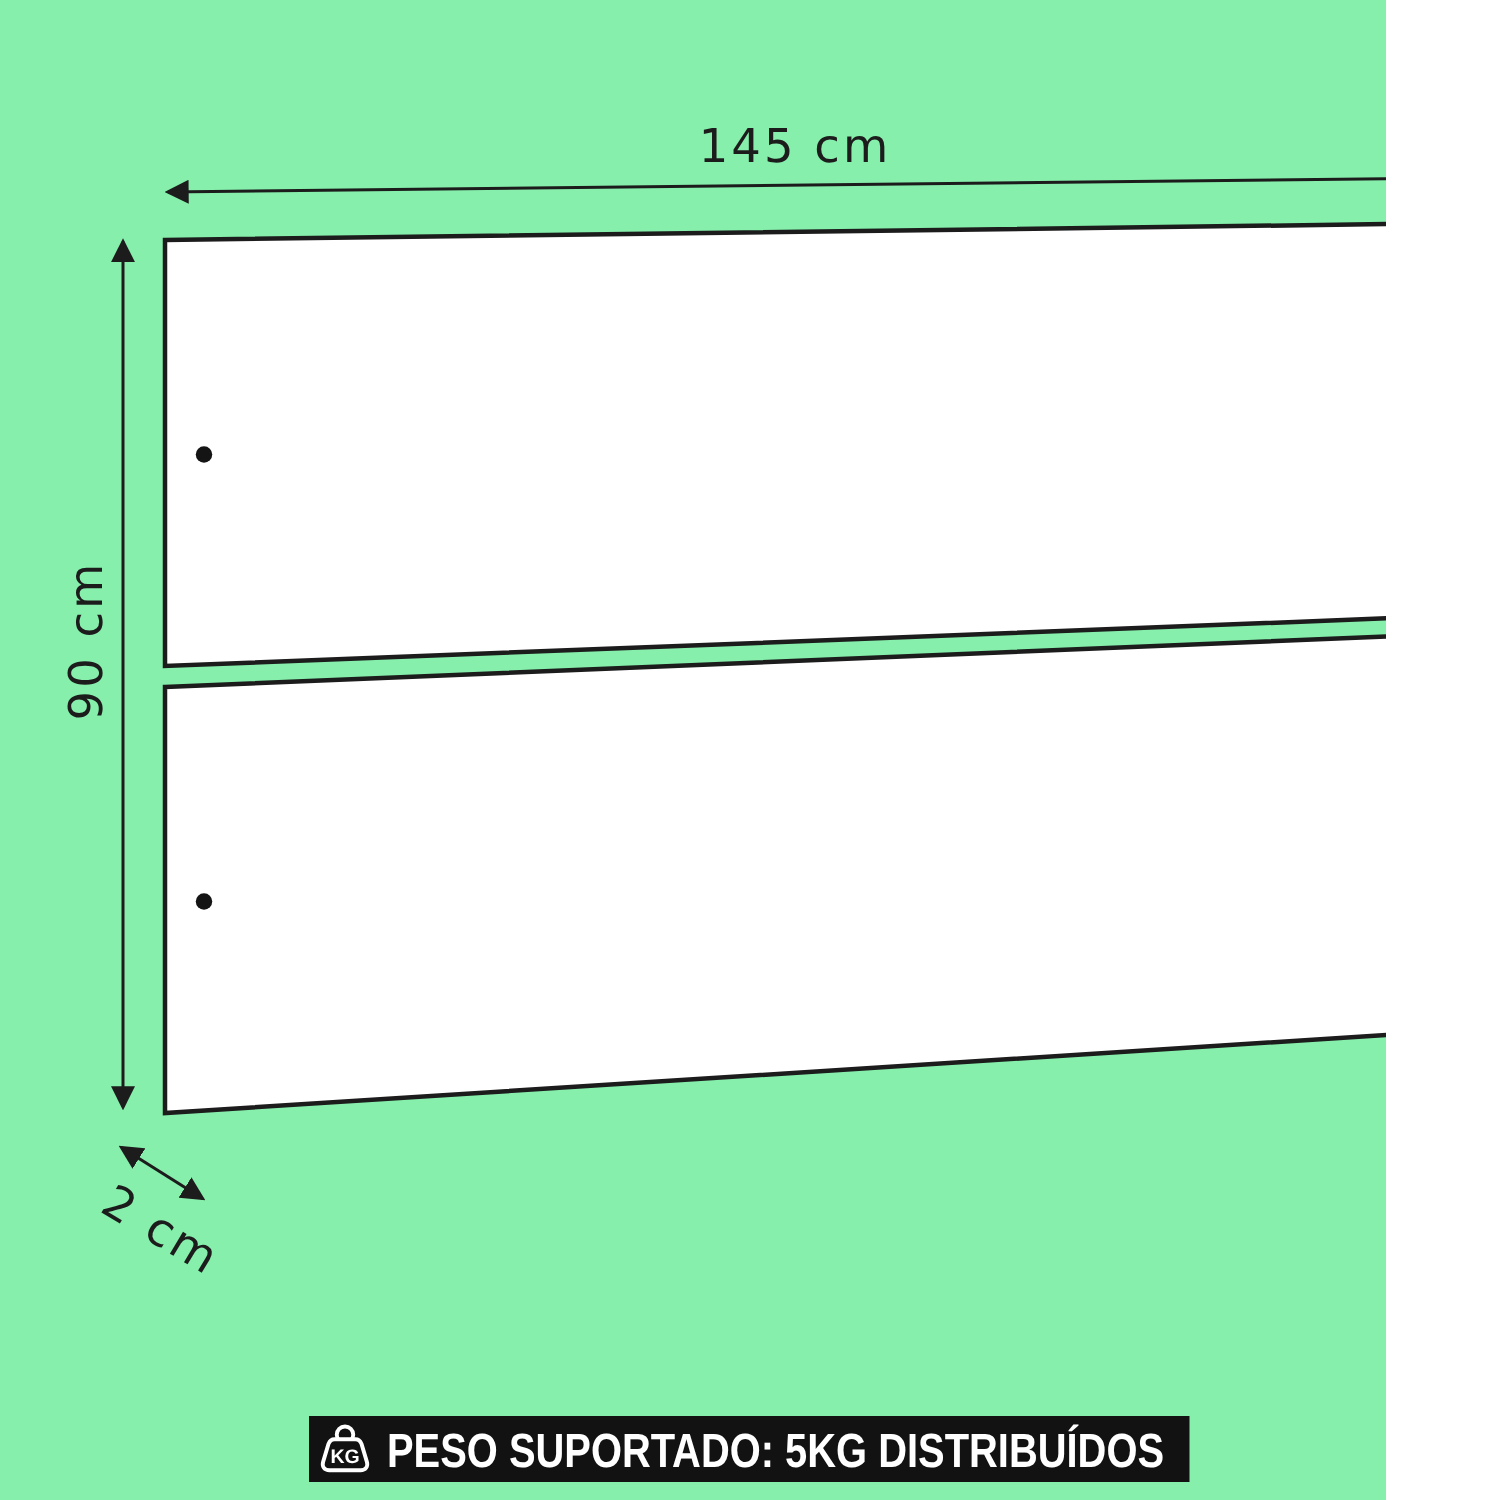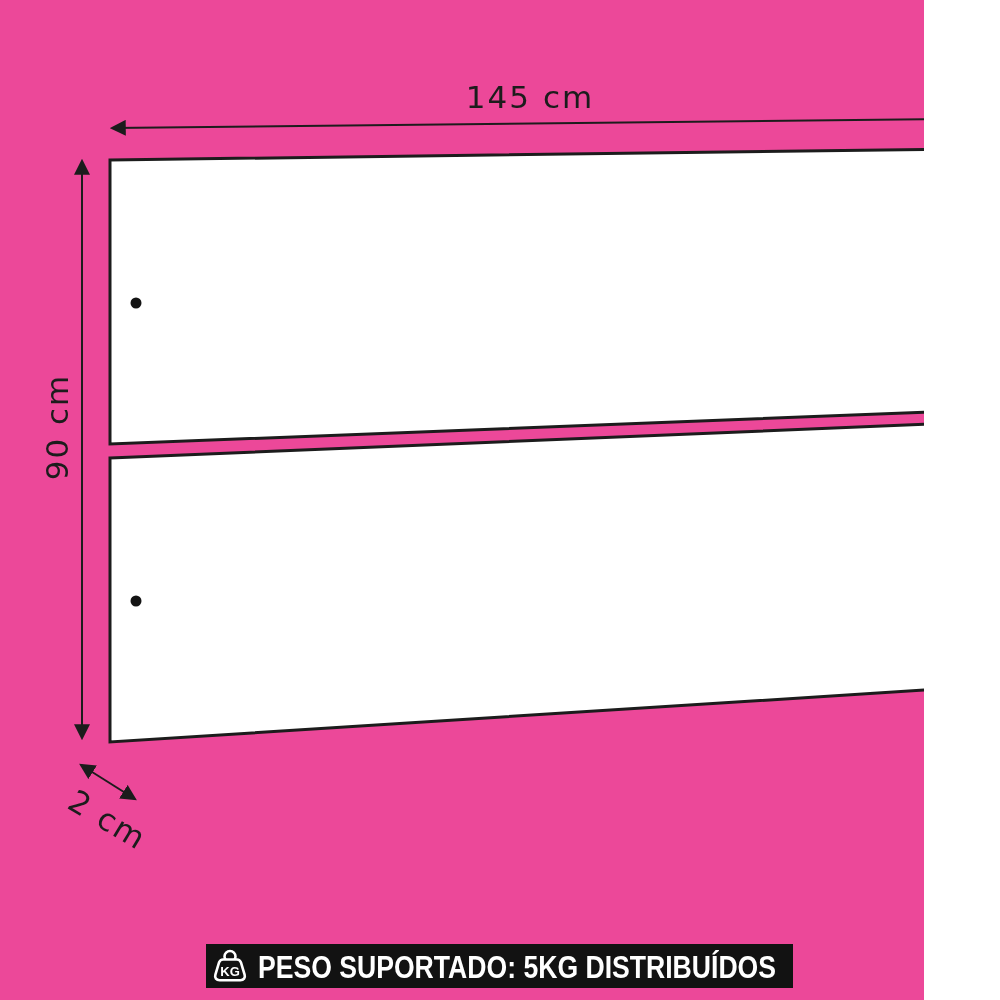--- a/index.html
+++ b/index.html
@@ -5,21 +5,21 @@
   html, body {
     margin: 0;
     padding: 0;
     background: #ffffff;
     font-family: "DejaVu Sans", sans-serif;
   }
   .stage {
     position: relative;
     width: 924px;
     height: 1000px;
-    background: #ec4899;
+    background: #86efac;
     overflow: hidden;
   }
   svg { display: block; }
   .dim-label {
     font-family: "DejaVu Sans", sans-serif;
     font-size: 31px;
     font-weight: 400;
     letter-spacing: 2px;
     fill: #1c1c1c;
   }

